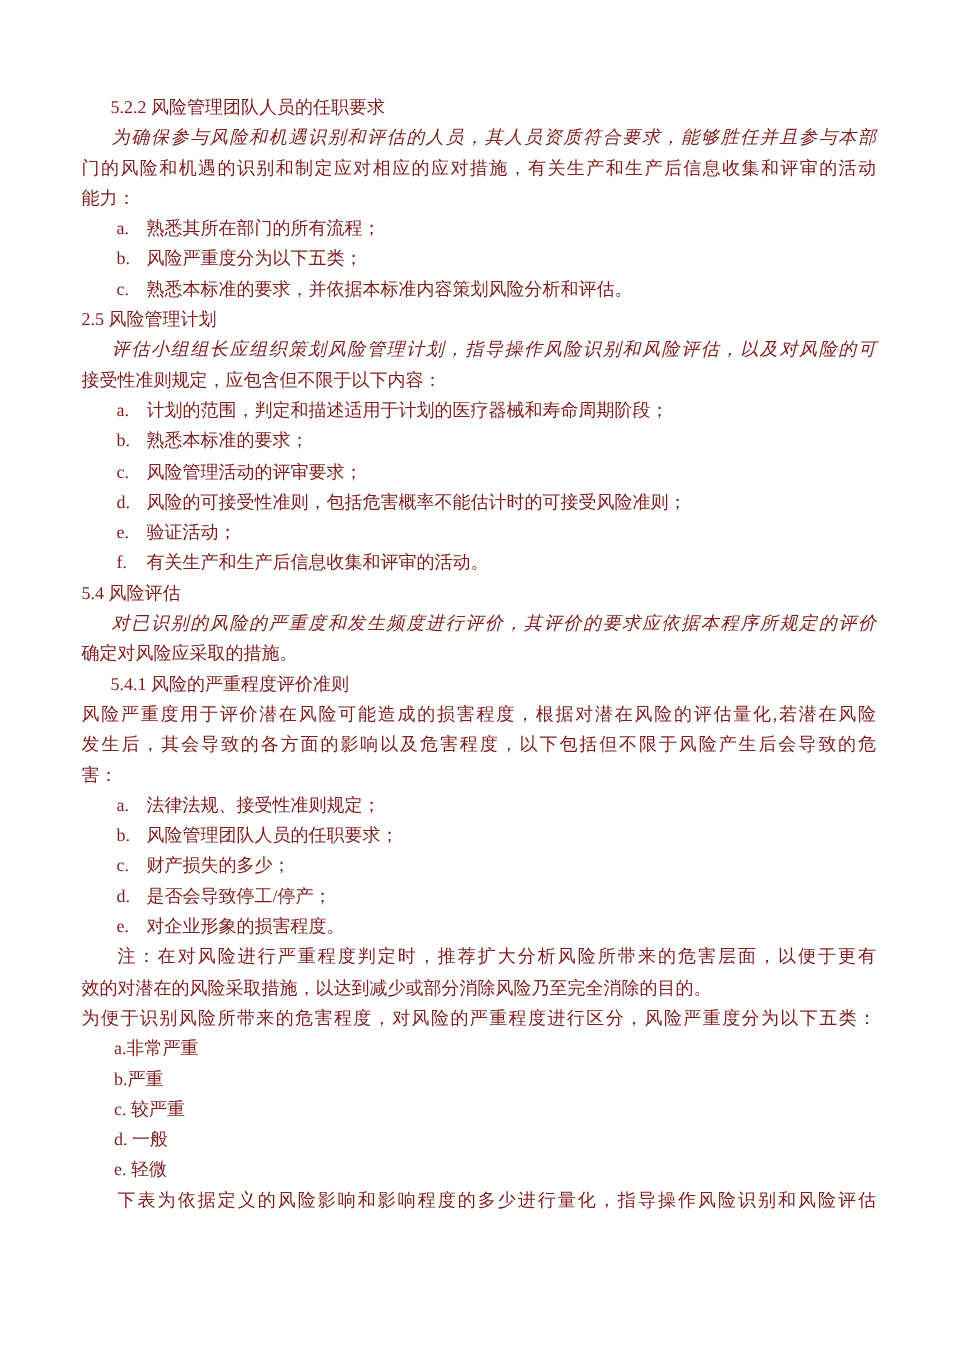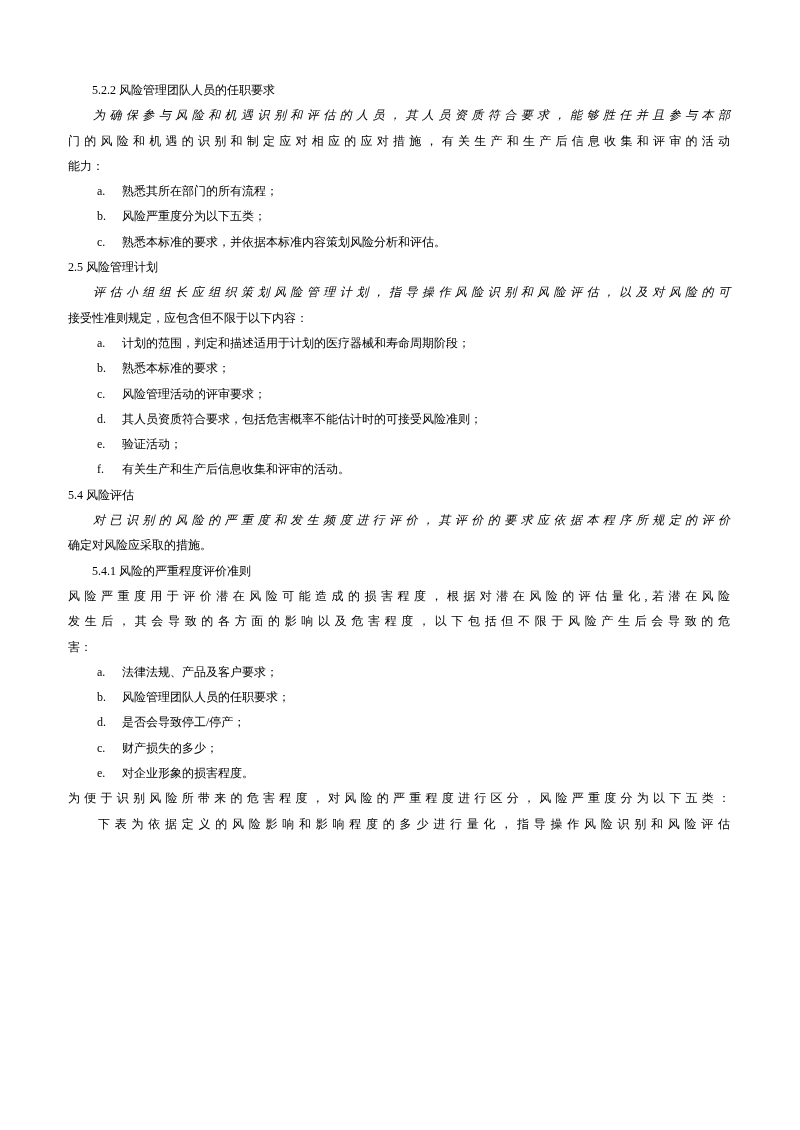--- a/index.html
+++ b/index.html
@@ -14,23 +14,23 @@
   }
   .page {
     box-sizing: border-box;
     width: 800px;
     height: 1130px;
     padding: 78px 70px 0 68px;
   }
   .doc {
     width: 662px;
     font-family: "Liberation Serif", "DejaVu Serif", serif;
-    font-size: 12px;
+    font-size: 15px;
     line-height: 25.3px;
-    color: #000000;
+    color: #7f1d1d;
     letter-spacing: 0;
   }
   .line { min-height: 25.3px; }
   
   .fill {
     text-align: justify;
     text-align-last: justify;
   }
   .ind    { text-indent: 25px; font-style: italic; }   
   .ind-lg { text-indent: 30px; }   
@@ -63,52 +63,63 @@
 
     <div>
       <div class="line fill ind">评估小组组长应组织策划风险管理计划，指导操作风险识别和风险评估，以及对风险的可</div>
       <div class="line">接受性准则规定，应包含但不限于以下内容：</div>
     </div>
 
     <div>
       <div class="line li"><span class="m">a.</span><span>计划的范围，判定和描述适用于计划的医疗器械和寿命周期阶段；</span></div>
       <div class="line li"><span class="m">b.</span><span>熟悉本标准的要求；</span></div>
       <div class="line li"><span class="m">c.</span><span>风险管理活动的评审要求；</span></div>
-      <div class="line li"><span class="m">d.</span><span>其人员资质符合要求，包括危害概率不能估计时的可接受风险准则；</span></div>
+      <div class="line li"><span class="m">d.</span><span>风险的可接受性准则，包括危害概率不能估计时的可接受风险准则；</span></div>
       <div class="line li"><span class="m">e.</span><span>验证活动；</span></div>
       <div class="line li"><span class="m">f.</span><span>有关生产和生产后信息收集和评审的活动。</span></div>
     </div>
 
     <div class="line">5.4 风险评估</div>
 
     <div>
       <div class="line fill ind">对已识别的风险的严重度和发生频度进行评价，其评价的要求应依据本程序所规定的评价</div>
       <div class="line">确定对风险应采取的措施。</div>
     </div>
 
     <div class="line h-sub">5.4.1 风险的严重程度评价准则</div>
 
     <div>
       <div class="line fill">风险严重度用于评价潜在风险可能造成的损害程度，根据对潜在风险的评估量化,若潜在风险</div>
       <div class="line fill">发生后，其会导致的各方面的影响以及危害程度，以下包括但不限于风险产生后会导致的危</div>
       <div class="line">害：</div>
     </div>
 
     <div>
-      <div class="line li"><span class="m">a.</span><span>法律法规、产品及客户要求；</span></div>
+      <div class="line li"><span class="m">a.</span><span>法律法规、接受性准则规定；</span></div>
       <div class="line li"><span class="m">b.</span><span>风险管理团队人员的任职要求；</span></div>
+      <div class="line li"><span class="m">c.</span><span>财产损失的多少；</span></div>
       <div class="line li"><span class="m">d.</span><span>是否会导致停工/停产；</span></div>
-      <div class="line li"><span class="m">c.</span><span>财产损失的多少；</span></div>
       <div class="line li"><span class="m">e.</span><span>对企业形象的损害程度。</span></div>
     </div>
 
+    <div>
+      <div class="line fill ind-lg">注：在对风险进行严重程度判定时，推荐扩大分析风险所带来的危害层面，以便于更有</div>
+      <div class="line">效的对潜在的风险采取措施，以达到减少或部分消除风险乃至完全消除的目的。</div>
+    </div>
 
     <div>
       <div class="line fill">为便于识别风险所带来的危害程度，对风险的严重程度进行区分，风险严重度分为以下五类：</div>
     </div>
 
+    <div>
+      <div class="line pli">a.非常严重</div>
+      <div class="line pli">b.严重</div>
+      <div class="line pli">c. 较严重</div>
+      <div class="line pli">d. 一般</div>
+      <div class="line pli">e. 轻微</div>
+    </div>
 
     <div>
       <div class="line fill ind-lg">下表为依据定义的风险影响和影响程度的多少进行量化，指导操作风险识别和风险评估</div>
     </div>
 
   </div>
 </div>
 
 </body></html>

